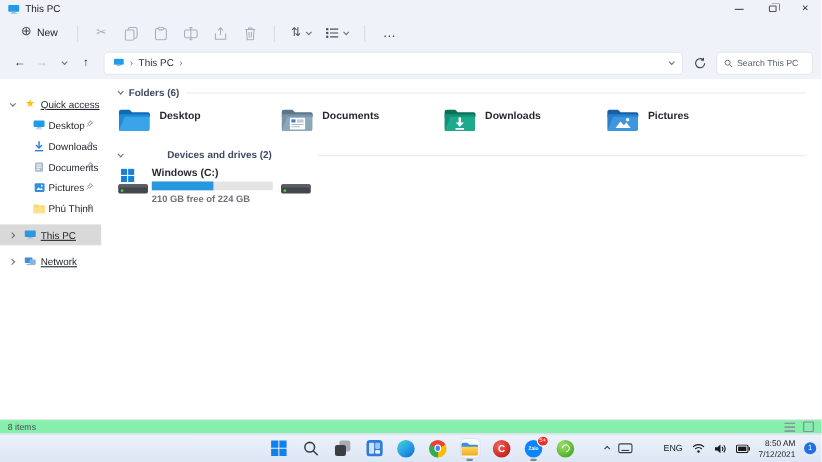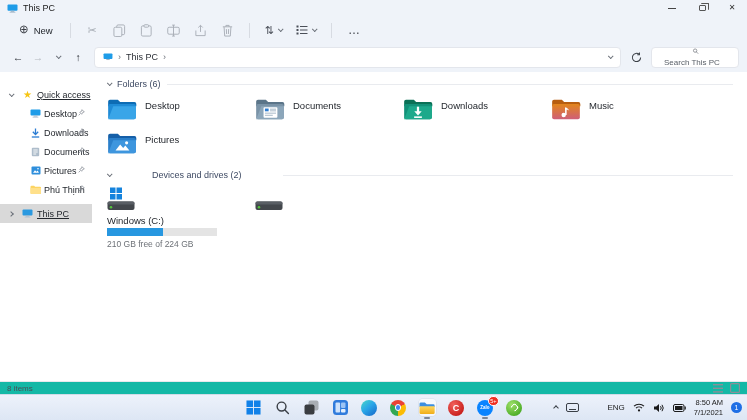--- a/index.html
+++ b/index.html
@@ -33,54 +33,54 @@
   .chev-right { width:4px; height:4px; border-right:1px solid #6a6f78; border-top:1px solid #6a6f78; transform:rotate(45deg); display:inline-block; }
 
   
   .addressrow { height:28px; display:flex; align-items:center; padding:0 8px 2px 8px; }
   .nav-btn { width:20px; height:20px; display:flex; align-items:center; justify-content:center; font-size:10.5px; color:#2b2f36; }
   .nav-btn.disabled { color:#b4b9c0; }
   .breadcrumb { flex:1; height:21px; margin:0 5px 0 6px; background:#fff; border:1px solid #e3e6ec; border-radius:4px; display:flex; align-items:center; gap:5px; padding:0 8px; font-size:9px; color:#2b2f36; }
   .crumb-sep { color:#6a6f78; font-size:9px; }
   .bc-spacer { flex:1; }
   .refresh-btn { width:20px; height:20px; display:flex; align-items:center; justify-content:center; margin-right:5px; }
-  .searchbox { width:88px; height:21px; background:#fff; border:1px solid #e3e6ec; border-radius:4px; display:flex; align-items:center; gap:4px; padding:0 6px;flex-direction:column; }
+  .searchbox { width:88px; height:21px; background:#fff; border:1px solid #e3e6ec; border-radius:4px; display:flex; align-items:center; gap:4px; padding:0 6px; }
   .searchbox input { border:none; outline:none; width:62px; font-size:8px; color:#5a6068; font-family:"Liberation Sans",sans-serif; background:transparent; }
   .searchbox input::placeholder { color:#5a6068; }
 
   
   .content { flex:1; display:flex; background:#fff; overflow:hidden; }
   .sidebar { width:92px; padding-top:13px; flex:none; }
   .side-row { height:19px; display:flex; align-items:center; font-size:9px; color:#24282e; position:relative; }
   .side-row .chev { position:absolute; left:9px; }
   .side-row .s-icon { position:absolute; left:22px; width:11px; height:11px; display:flex; align-items:center; justify-content:center; }
   .side-row .s-icon2 { position:absolute; left:30px; width:11px; height:11px; display:flex; align-items:center; justify-content:center; }
   .side-row .lbl { position:absolute; left:37px; white-space:nowrap;text-decoration:underline; }
   .side-row .lbl2 { position:absolute; left:44px; white-space:nowrap; }
   .side-row .pin { position:absolute; right:7px; top:5px; }
   .side-row.selected { background:#d9d9d9; }
   .side-row.gap-top { margin-top:5px; }
   .star { color:#f6c514; font-size:10px; line-height:1; }
 
-  .main { flex:1; padding:5px 0 0 15px; }
+  .main { flex:1; padding:5px 0 0 15px;font-weight:bold; }
   .sec-header { display:flex; align-items:center; gap:6px; font-size:9px; color:#3e4a63; margin-top:2px; }
   .sec-line { flex:1; height:1px; background:#e9ebef; margin-right:14px; }
   .folder-grid { display:grid; grid-template-columns:repeat(4,148px); row-gap:7px; margin-top:8px; }
   .tile { display:flex; gap:8px; height:27px; }
   .tile .f-label { font-size:9.5px; color:#24282e; margin-top:3px; }
   .drive-grid { display:grid; grid-template-columns:repeat(2,148px); margin-top:6px; }
-  .drive-tile { display:flex; gap:3px;flex-direction:column; }
+  .drive-tile { display:flex; gap:3px; }
   .drive-info { display:flex; flex-direction:column; }
   .drive-name { font-size:9.5px; color:#24282e; }
   .bar-track { width:110px; height:8px; background:#e4e4e4; margin-top:2px; }
   .bar-fill { height:100%; }
   .drive-free { font-size:8.5px; color:#6d7177; margin-top:3px; }
 
   
-  .statusbar { height:13px; background:#14b8a6; border-top:1px solid #e7e9ed; display:flex; align-items:center; padding:0 7px; font-size:8px; color:#4a4f58; }
+  .statusbar { height:13px; background:#86efac; border-top:1px solid #e7e9ed; display:flex; align-items:center; padding:0 7px; font-size:8px; color:#4a4f58; }
   .status-icons { margin-left:auto; display:flex; gap:7px; align-items:center; }
 
   
   .taskbar { position:absolute; left:0; right:0; bottom:0; height:26px; background:linear-gradient(180deg,#edf2fb,#dde6f4); border-top:1px solid rgba(0,0,0,0.05); }
   .tb-center { position:absolute; left:50%; top:0; height:100%; transform:translateX(calc(-50% + 10px)); display:flex; align-items:center; gap:12px; }
   .tk-icon { width:17px; height:17px; display:flex; align-items:center; justify-content:center; position:relative; }
   .tk-active { background:rgba(255,255,255,0.65); border-radius:4px; box-shadow:0 0 0 1px rgba(0,0,0,0.04); }
   .run-dash { position:absolute; bottom:-3px; left:50%; transform:translateX(-50%); width:6px; height:2px; border-radius:1px; background:#7c8696; }
   .circle16 { width:16px; height:16px; border-radius:50%; position:relative; display:flex; align-items:center; justify-content:center; }
   .edge-bg { background:linear-gradient(140deg,#49d7c6 0%,#2aa7e8 45%,#1565c8 100%); }
@@ -323,20 +323,31 @@
           <span class="s-icon">
             <svg width="11" height="9" viewBox="0 0 11 9">
                 <rect x="0.5" y="0.5" width="10" height="6" rx="1" fill="#2a99e0"></rect>
                 <rect x="3.6" y="6.6" width="3.8" height="1" fill="#9fb3c4"></rect>
                 <rect x="2.6" y="7.7" width="5.8" height="1" fill="#b9c8d6"></rect>
               </svg>
           </span>
           <span class="lbl">This PC</span>
         </div>
 
+        <div class="side-row gap-top">
+          <span class="chev chev-right"></span>
+          <span class="s-icon">
+            <svg width="11" height="9" viewBox="0 0 11 9">
+                <rect x="0.5" y="1" width="7" height="5" rx="0.8" fill="#3f8fd6"></rect>
+                <rect x="5" y="3" width="5.5" height="4.2" rx="0.8" fill="#7fb6e8"></rect>
+                <rect x="2" y="6.8" width="8" height="1.2" fill="#9fb3c4"></rect>
+              </svg>
+          </span>
+          <span class="lbl">Network</span>
+        </div>
       </aside>
 
       <main class="main">
 
         <div class="sec-header">
           <span class="chev-down"></span>
           <span>Folders (6)</span>
           <span class="sec-line"></span>
         </div>
 
@@ -371,36 +382,20 @@
               <path d="M1 5 q0-2 2-2 h8.5 l2.5 2.5 h15.5 q2 0 2 2 V10 H1 z" fill="#0a7156"></path>
               <rect x="1" y="7.5" width="30" height="16.5" rx="2" fill="#129178"></rect>
               <path d="M1 24 L6.5 10 H31 V22 q0 2-2 2 z" fill="#1da98b"></path>
               <rect x="14.8" y="10.5" width="2.4" height="6" fill="#fff"></rect>
               <path d="M12 15.5 h8 L16 20 z" fill="#fff"></path>
               <rect x="11.8" y="21" width="8.4" height="1.7" fill="#fff"></rect>
             </svg>
             <span class="f-label">Downloads</span>
           </div>
 
-          <div class="tile">
-            <svg width="30" height="24" viewBox="0 0 32 26">
-              <defs>
-                <linearGradient id="gMus" x1="0" y1="0" x2="0" y2="1">
-                  <stop offset="0" stop-color="#e2861b"></stop>
-                    <stop offset="1" stop-color="#cf5f78"></stop>
-                </linearGradient>
-              </defs>
-              <path d="M1 5 q0-2 2-2 h8.5 l2.5 2.5 h15.5 q2 0 2 2 V10 H1 z" fill="#b75e10"></path>
-              <rect x="1" y="7.5" width="30" height="16.5" rx="2" fill="url(#gMus)"></rect>
-              <circle cx="13.5" cy="19.5" r="2.4" fill="#fff"></circle>
-              <rect x="15" y="11.5" width="1.7" height="8" fill="#fff"></rect>
-              <path d="M15 11.5 q3.5 0.5 4.5 3 q-2-1.2-4.5-1 z" fill="#fff"></path>
-            </svg>
-            <span class="f-label">Music</span>
-          </div>
 
           <div class="tile">
             <svg width="30" height="24" viewBox="0 0 32 26">
               <path d="M1 5 q0-2 2-2 h8.5 l2.5 2.5 h15.5 q2 0 2 2 V10 H1 z" fill="#155fa8"></path>
               <rect x="1" y="7.5" width="30" height="16.5" rx="2" fill="#2a7fca"></rect>
               <path d="M1 24 L6.5 10 H31 V22 q0 2-2 2 z" fill="#3e96de"></path>
               <path d="M9 21 L14 14.5 L17.3 18.3 L19.6 15.6 L24 21 z" fill="#fff"></path>
               <circle cx="21" cy="12.8" r="1.7" fill="#fff"></circle>
             </svg>
             <span class="f-label">Pictures</span>
@@ -554,19 +549,19 @@
         <path d="M7.5 3.2 a2.8 2.8 0 0 1 0 3.6" fill="none" stroke="#1b1b1b" stroke-width="1"></path>
         <path d="M9 1.8 a5.2 5.2 0 0 1 0 6.4" fill="none" stroke="#1b1b1b" stroke-width="1"></path>
       </svg>
       <svg width="13" height="8" viewBox="0 0 13 8">
         <rect x="0.5" y="0.5" width="10.5" height="7" rx="1.5" fill="none" stroke="#1b1b1b"></rect>
         <rect x="11.6" y="2.5" width="1.2" height="3" fill="#1b1b1b"></rect>
         <rect x="2" y="2" width="7.5" height="4" fill="#1b1b1b"></rect>
       </svg>
       <div class="clock">
         <div>8:50 AM</div>
-        <div>7/1/2021</div>
+        <div>7/12/2021</div>
       </div>
       <span class="notif-badge">1</span>
     </div>
   </div>
 
 </div>
 
 </body></html>

